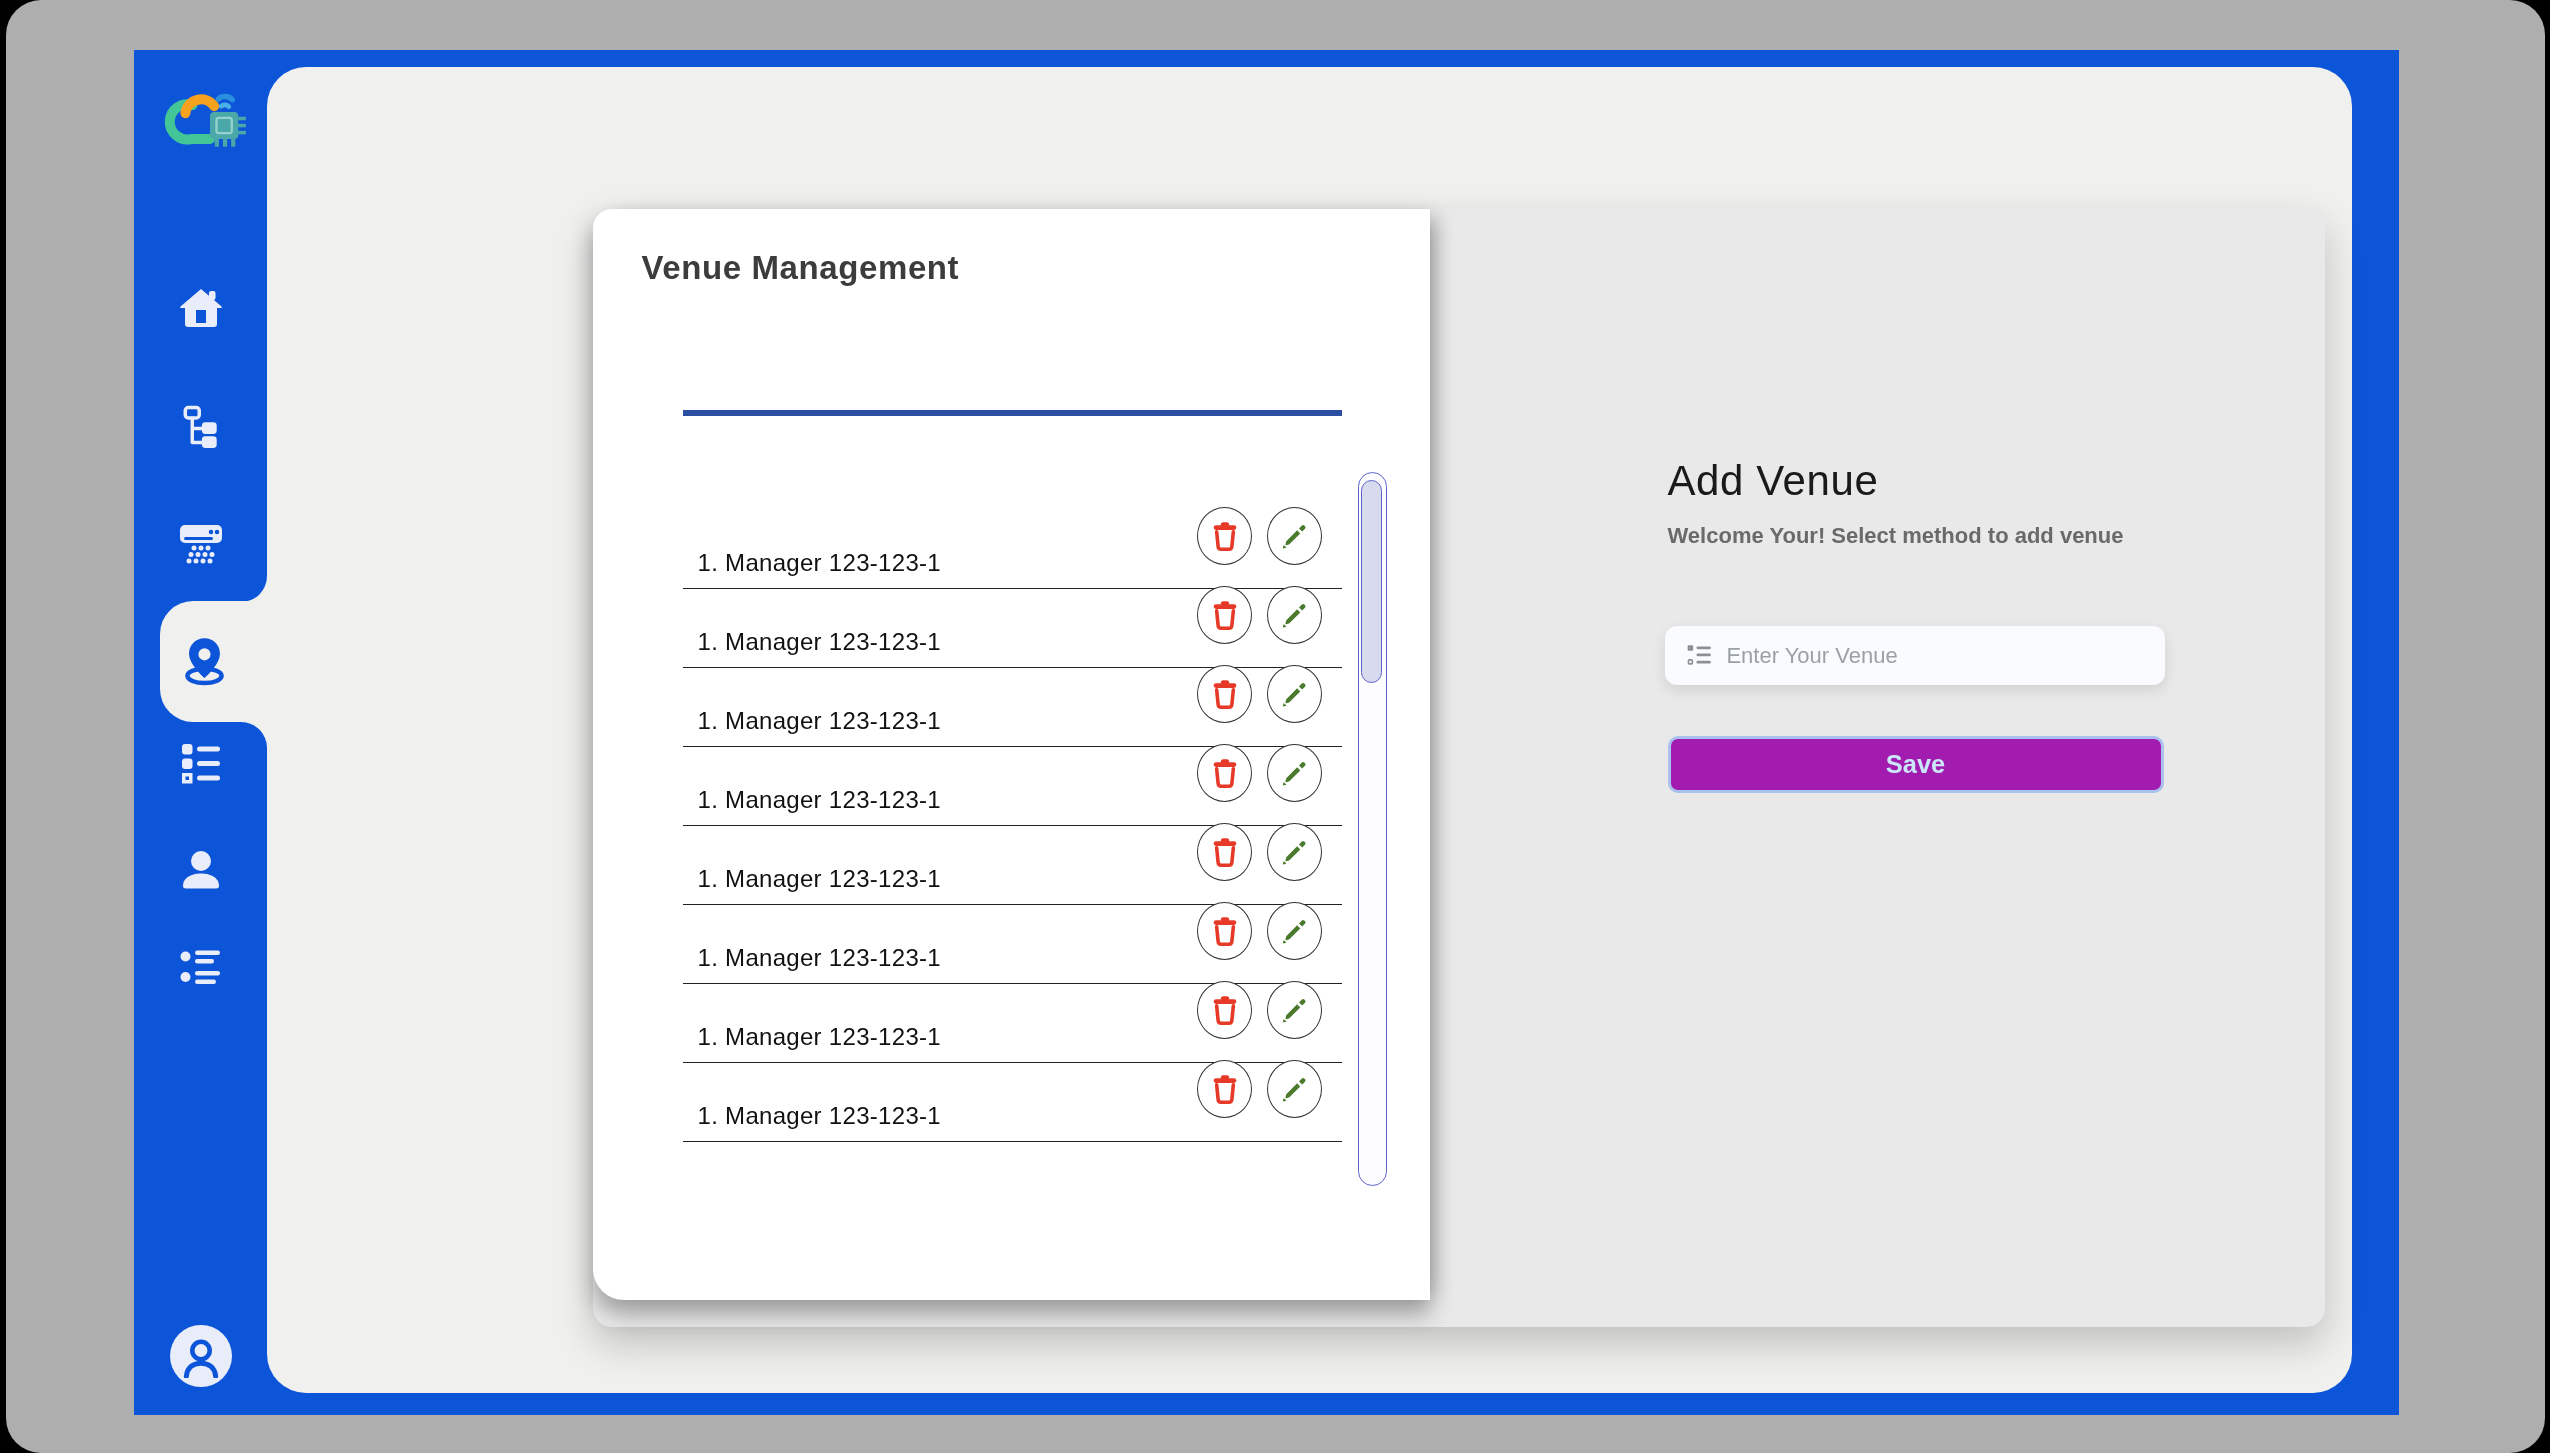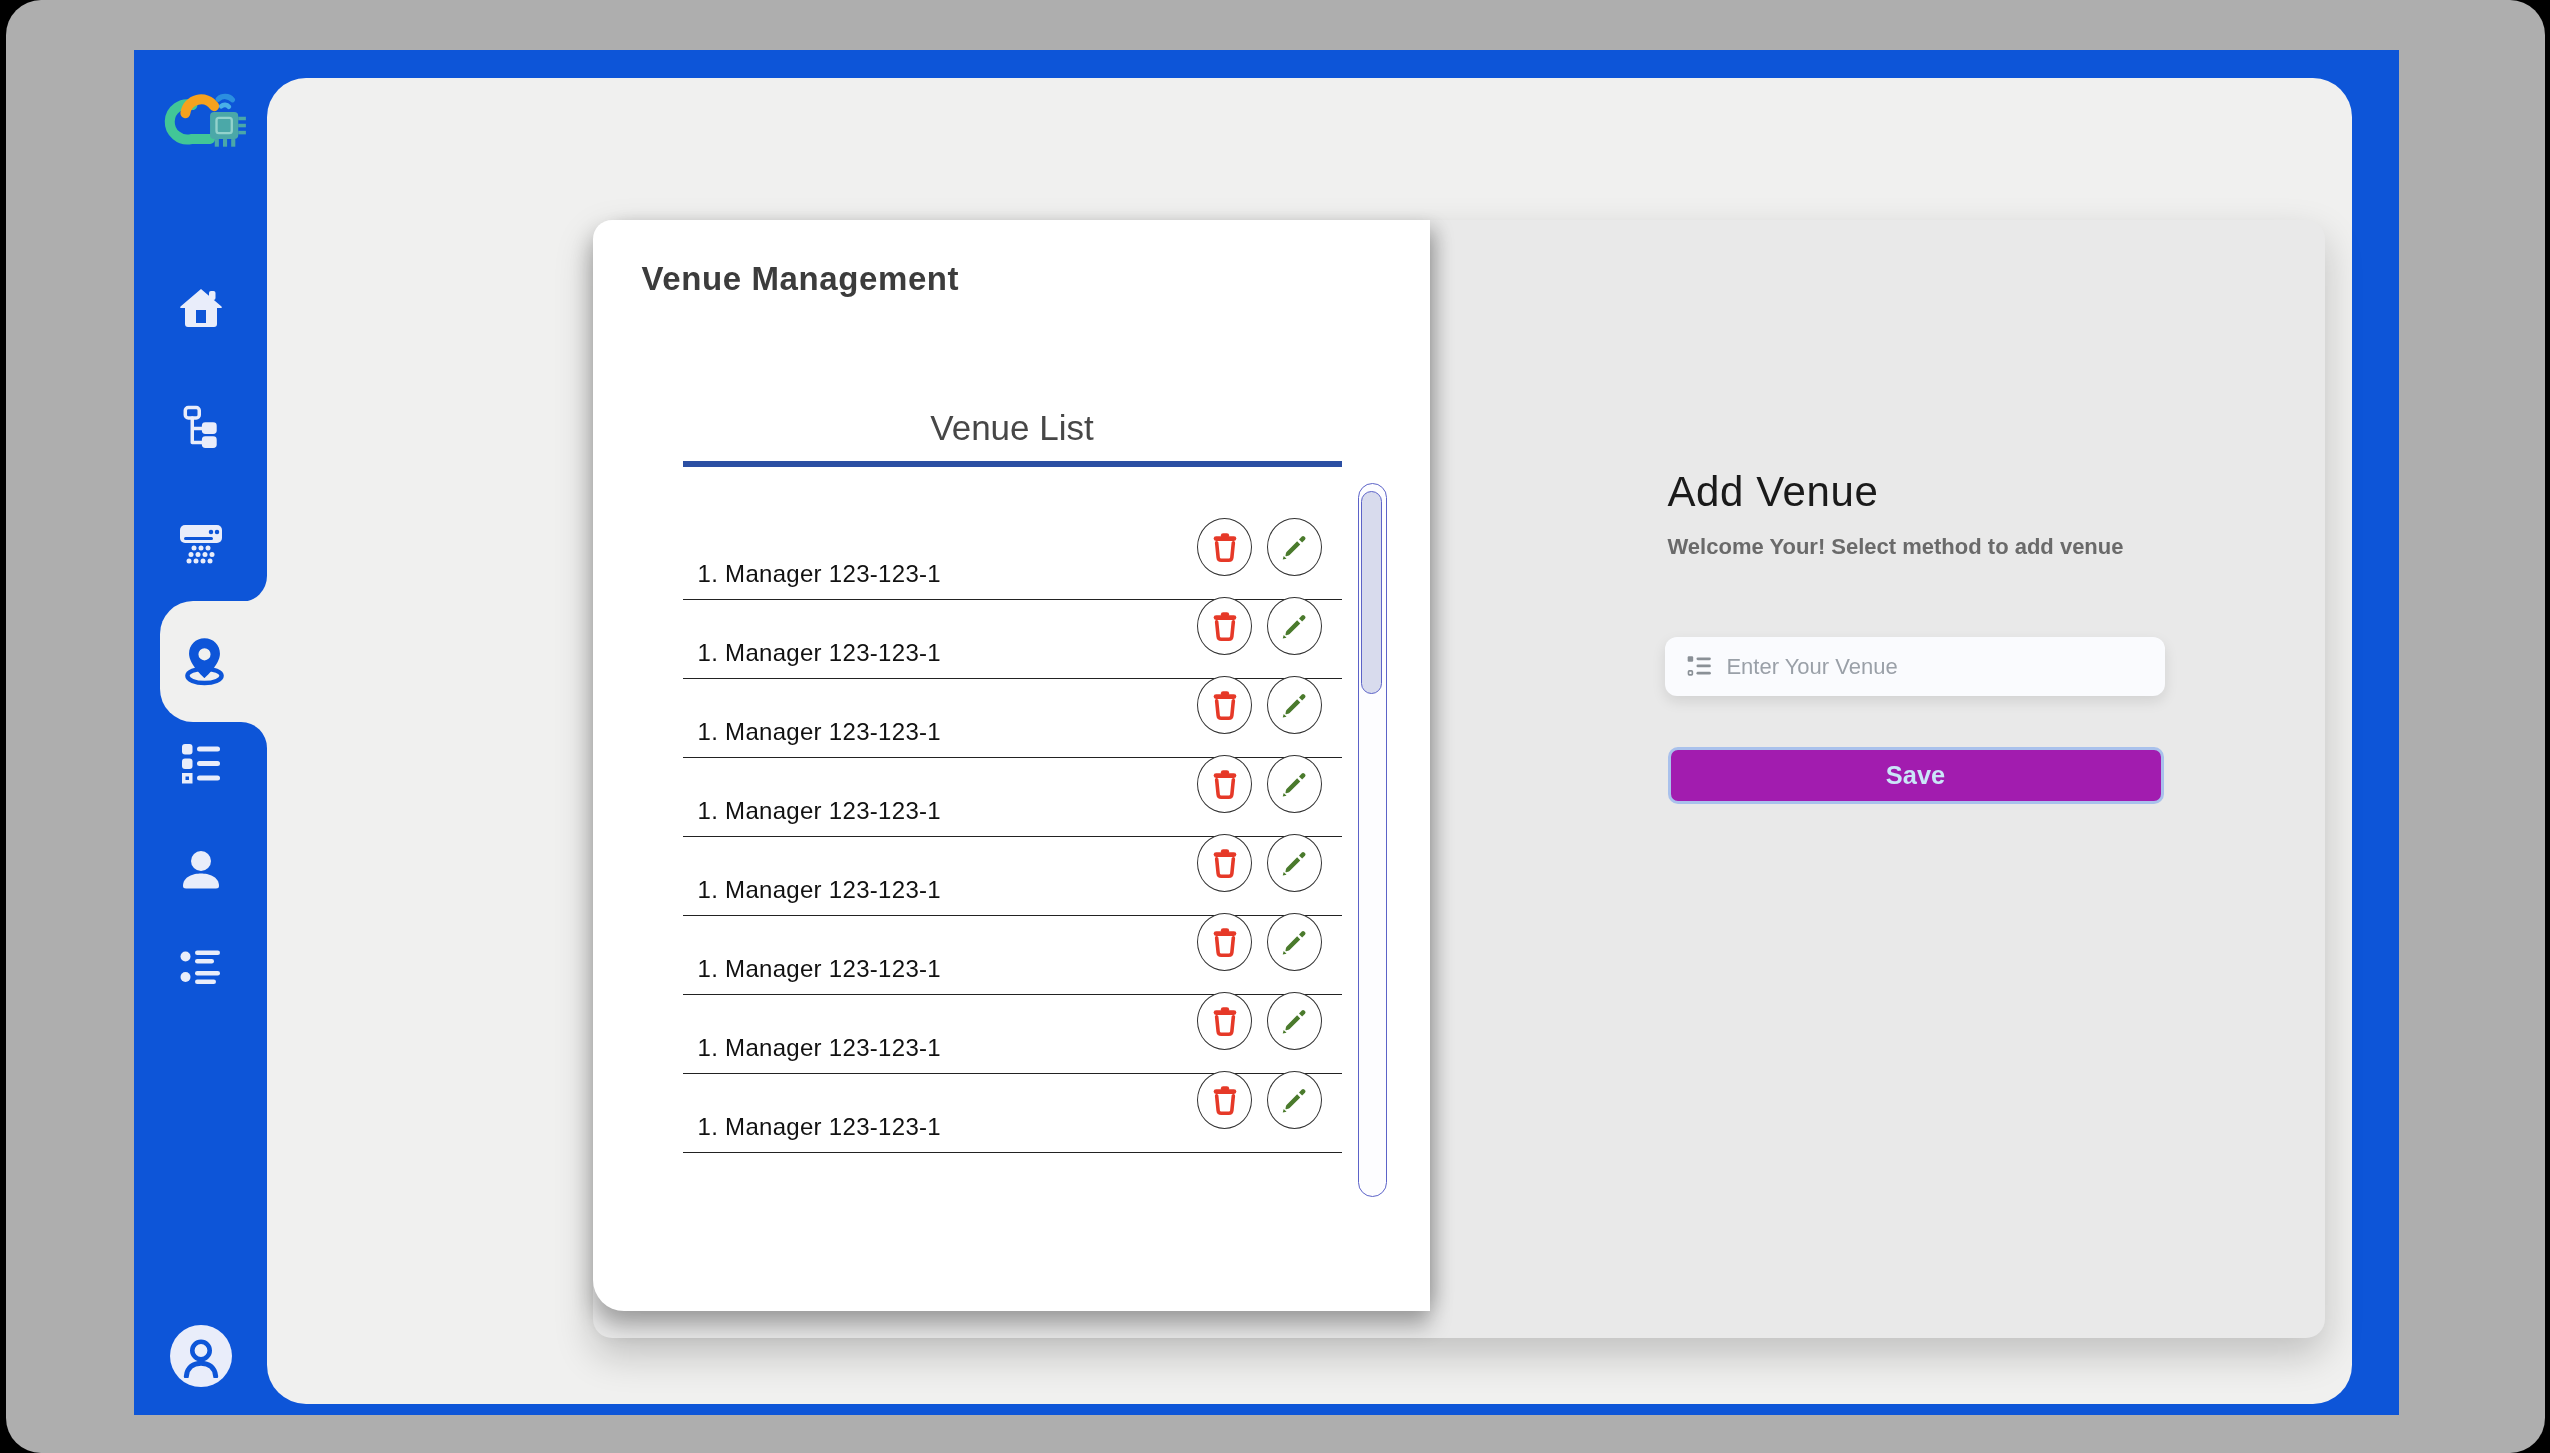--- a/index.html
+++ b/index.html
@@ -9,21 +9,21 @@
   
   .outer { position:absolute; left:5.5px; right:5.5px; top:0; bottom:0;
            background:#aeaeae; border-radius:35px; }
 
   
   .app { position:absolute; left:128px; top:50px; width:2265px; height:1365px;
          background:#0d55d8; }
 
   
   .content { position:absolute; left:133px; top:17px; width:2085px; height:1326px;
-             background:#f0f0ef; border-radius:39px;margin-top:11px; }
+             background:#f0f0ef; border-radius:39px; }
 
   
   .nav-item { position:absolute; left:43px; width:48px; height:48px;
               display:flex; align-items:center; justify-content:center; }
   .nav-item svg { width:48px; height:48px; }
   .logo { position:absolute; left:22px; top:30px; width:94px; height:77px; }
 
   
   .pill { position:absolute; left:26.5px; top:551px; width:107px; height:121px;
           background:#f0f0ef; border-radius:33px 0 0 33px; z-index:3; }
@@ -191,21 +191,20 @@
       </div>
     </nav>
 
     <main class="content">
       <section class="panel">
 
         <div class="card">
           <h1 class="vm-title">Venue Management</h1>
 
           <div class="list-block">
-            <div class="list-title">Venue List</div>
             <div class="list-underline"></div>
           </div>
 
           <div class="rows" id="rows">
   <div class="row">
     <span class="row-label">1. Manager 123-123-1</span>
     <span class="row-actions">
       <span class="icon-circle">
         <svg viewBox="0 0 48 52">
           <rect x="17" y="2" width="14" height="8" rx="4" fill="#e63928"></rect>

